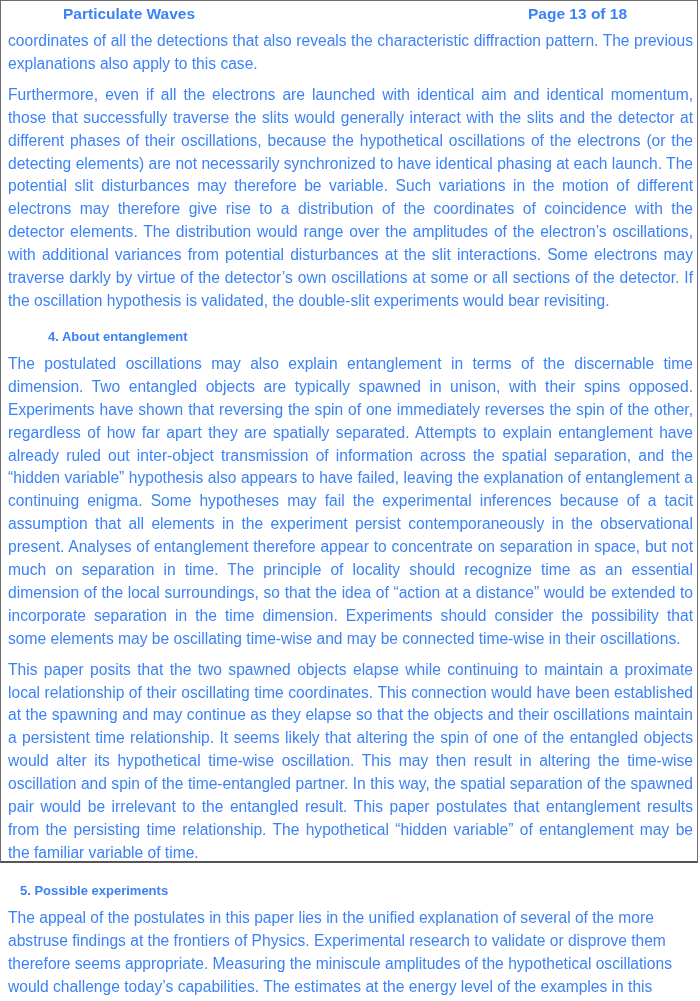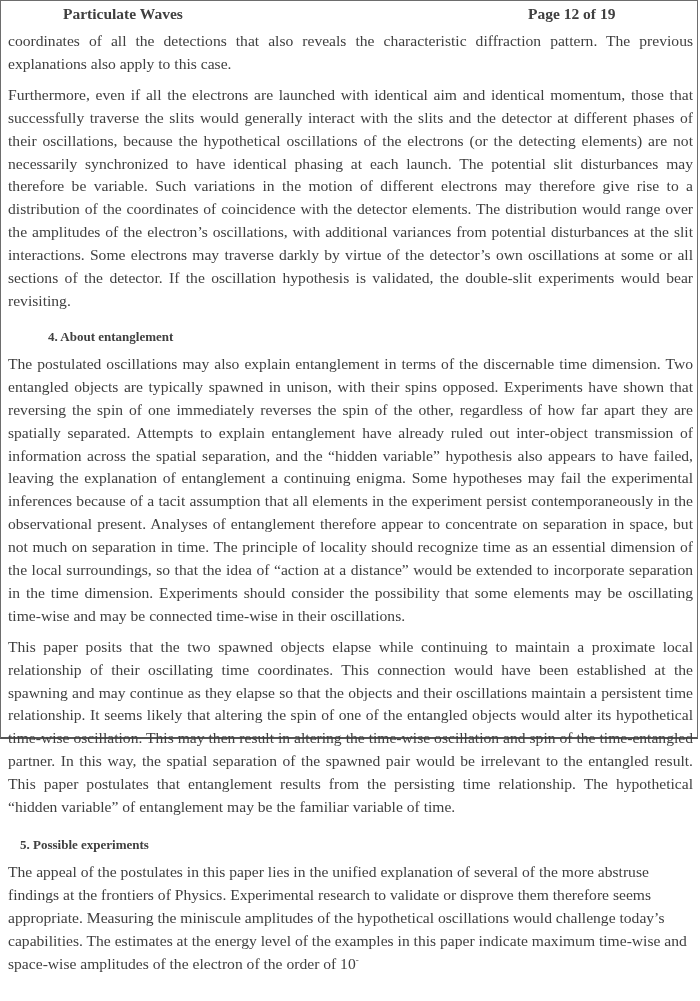--- a/index.html
+++ b/index.html
@@ -1,24 +1,24 @@
 <!DOCTYPE html>
 <html><head>
 <meta charset="utf-8">
 <style>
   html, body { margin: 0; padding: 0; background: #ffffff; }
   body { width: 700px; height: 1001px; overflow: hidden; }
   .page {
     position: relative;
-    width: 698px; height: 739px;
+    width: 698px; height: 863px;
     border: 1px solid #6d6d6d;
     border-bottom: 2px solid #555;
     background: #fff;
-    font-family: Liberation Serif, serif;
-    color: #404040;
+    font-family: Liberation Sans, sans-serif;
+    color: #3b82f6;
     box-sizing: border-box;
   }
   .header {
     position: absolute; left: 0; top: 4px; width: 100%;
     font-weight: bold; font-size: 15.5px;
   }
   .header .title { position: absolute; left: 62px; top: 0; }
   .header .pageno { position: absolute; left: 527px; top: 0; }
   .body {
     position: absolute; left: 7px; top: 29px; width: 685px;
@@ -32,21 +32,21 @@
     line-height: 24px;
   }
   sup { font-size: 9px; line-height: 0; }
 </style>
 </head>
 <body>
 
 <div class="page">
   <div class="header">
     <span class="title">Particulate Waves</span>
-    <span class="pageno">Page 12 of 19</span>
+    <span class="pageno">Page 13 of 18</span>
   </div>
 
   <div class="body">
     <p>coordinates of all the detections that also reveals the characteristic diffraction pattern. The previous explanations also apply to this case.</p>
     <p>Furthermore, even if all the electrons are launched with identical aim and identical momentum, those that successfully traverse the slits would generally interact with the slits and the detector at different phases of their oscillations, because the hypothetical oscillations of the electrons (or the detecting elements) are not necessarily synchronized to have identical phasing at each launch. The potential slit disturbances may therefore be variable. Such variations in the motion of different electrons may therefore give rise to a distribution of the coordinates of coincidence with the detector elements. The distribution would range over the amplitudes of the electron’s oscillations, with additional variances from potential disturbances at the slit interactions. Some electrons may traverse darkly by virtue of the detector’s own oscillations at some or all sections of the detector. If the oscillation hypothesis is validated, the double-slit experiments would bear revisiting.</p>
 
     <h2>4. About entanglement</h2>
     <p>The postulated oscillations may also explain entanglement in terms of the discernable time dimension. Two entangled objects are typically spawned in unison, with their spins opposed. Experiments have shown that reversing the spin of one immediately reverses the spin of the other, regardless of how far apart they are spatially separated. Attempts to explain entanglement have already ruled out inter-object transmission of information across the spatial separation, and the “hidden variable” hypothesis also appears to have failed, leaving the explanation of entanglement a continuing enigma. Some hypotheses may fail the experimental inferences because of a tacit assumption that all elements in the experiment persist contemporaneously in the observational present. Analyses of entanglement therefore appear to concentrate on separation in space, but not much on separation in time. The principle of locality should recognize time as an essential dimension of the local surroundings, so that the idea of “action at a distance” would be extended to incorporate separation in the time dimension. Experiments should consider the possibility that some elements may be oscillating time-wise and may be connected time-wise in their oscillations.</p>
     <p>This paper posits that the two spawned objects elapse while continuing to maintain a proximate local relationship of their oscillating time coordinates. This connection would have been established at the spawning and may continue as they elapse so that the objects and their oscillations maintain a persistent time relationship. It seems likely that altering the spin of one of the entangled objects would alter its hypothetical time-wise oscillation. This may then result in altering the time-wise oscillation and spin of the time-entangled partner. In this way, the spatial separation of the spawned pair would be irrelevant to the entangled result. This paper postulates that entanglement results from the persisting time relationship. The hypothetical “hidden variable” of entanglement may be the familiar variable of time.</p>
 

